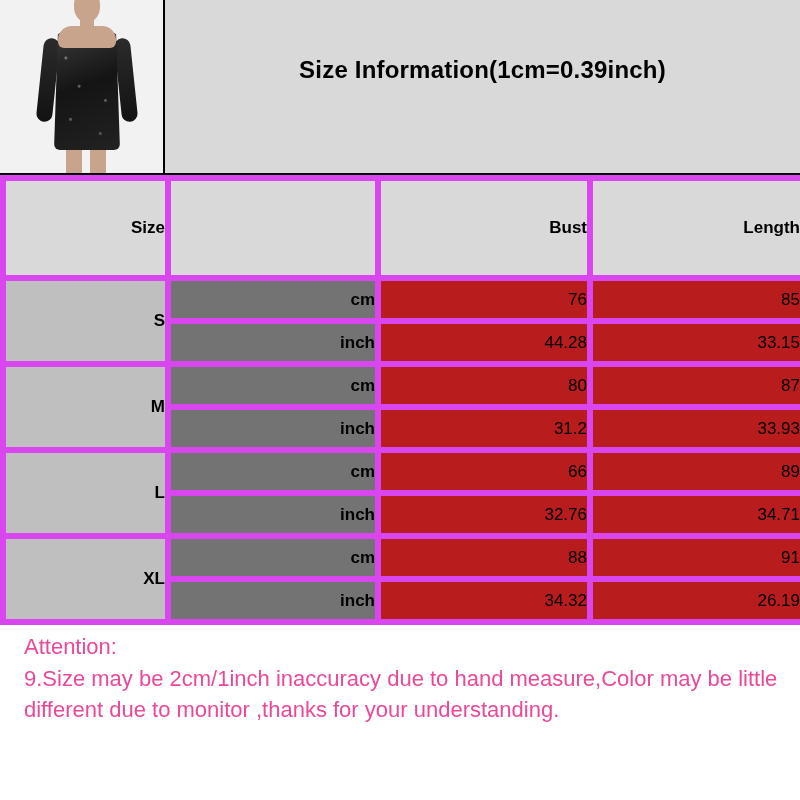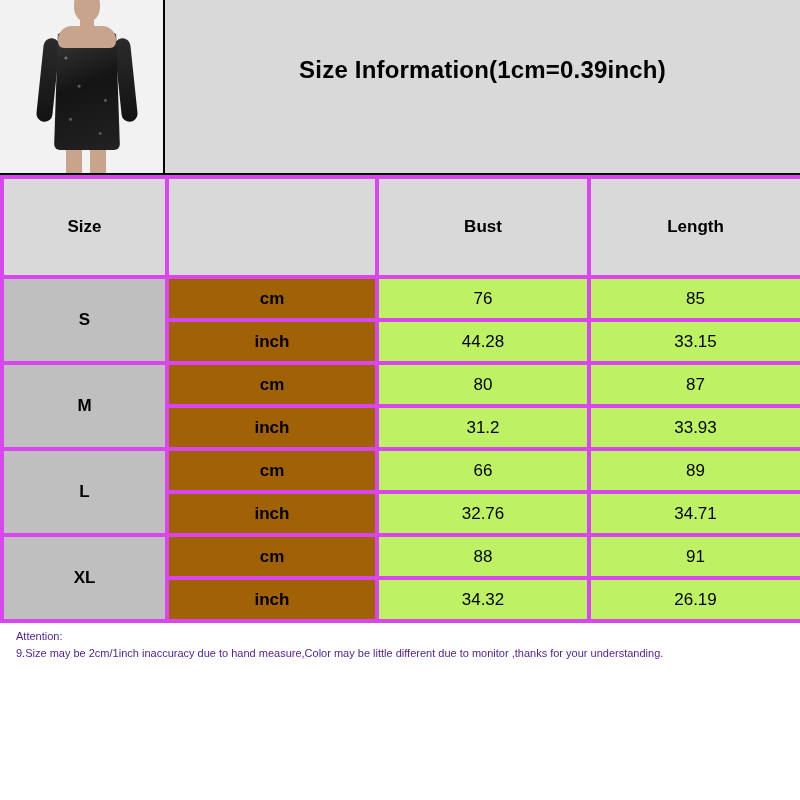--- a/index.html
+++ b/index.html
@@ -135,22 +135,22 @@
     color: #000;
   }
 
   
   table.size-table {
     width: 800px;
     border-collapse: collapse;
     table-layout: fixed;
   }
   table.size-table td, table.size-table th {
-    border: 4px solid #d946ef;
-    text-align: center;
+    border: 6px solid #d946ef;
+    text-align: right;
     vertical-align: middle;
     font-size: 17px;
     padding: 0;
     box-sizing: border-box;
   }
   col.c-size  { width: 165px; }
   col.c-unit  { width: 210px; }
   col.c-bust  { width: 212px; }
   col.c-len   { width: 213px; }
 
@@ -167,42 +167,42 @@
     font-size: 18px;
     font-weight: bold;
     background: #d9d9d9;
   }
   td.size-cell {
     background: #bfbfbf;
     font-size: 19px;
     font-weight: bold;
   }
   td.unit-cell {
-    background: #a16207;
+    background: #737373;
     font-size: 16px;
     font-weight: bold;
   }
   td.val-cell {
-    background: #bef264;
+    background: #b91c1c;
     font-size: 17px;
     font-weight: normal;
   }
   tr.data-row td { height: 43px; }
 
   
   .attention {
     padding: 6px 8px 0 8px;
     box-sizing: border-box;
     width: 800px;
   }
   .attention p {
-    margin: 0 0 2px 8px;
-    font-size: 11px;
+    margin: 0 0 2px 16px;
+    font-size: 22px;
     line-height: 1.42;
-    color: #4c1d95;
+    color: #ec4899;
   }
   .attention .att-title { margin-bottom: 1px; }
 </style>
 </head>
 <body>
 
 <div class="sheet">
 
   <div class="header">
     <div class="product-image">

